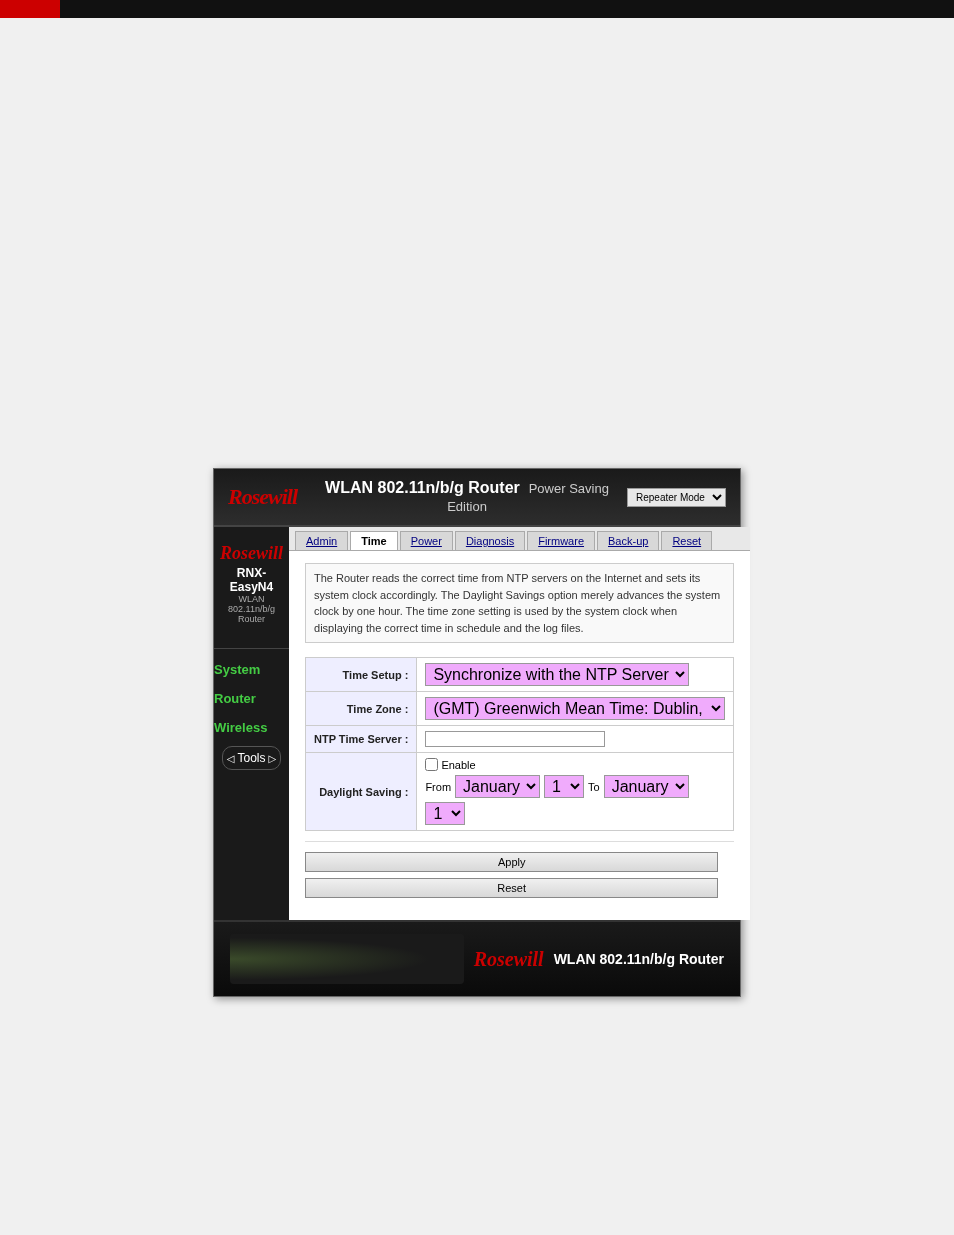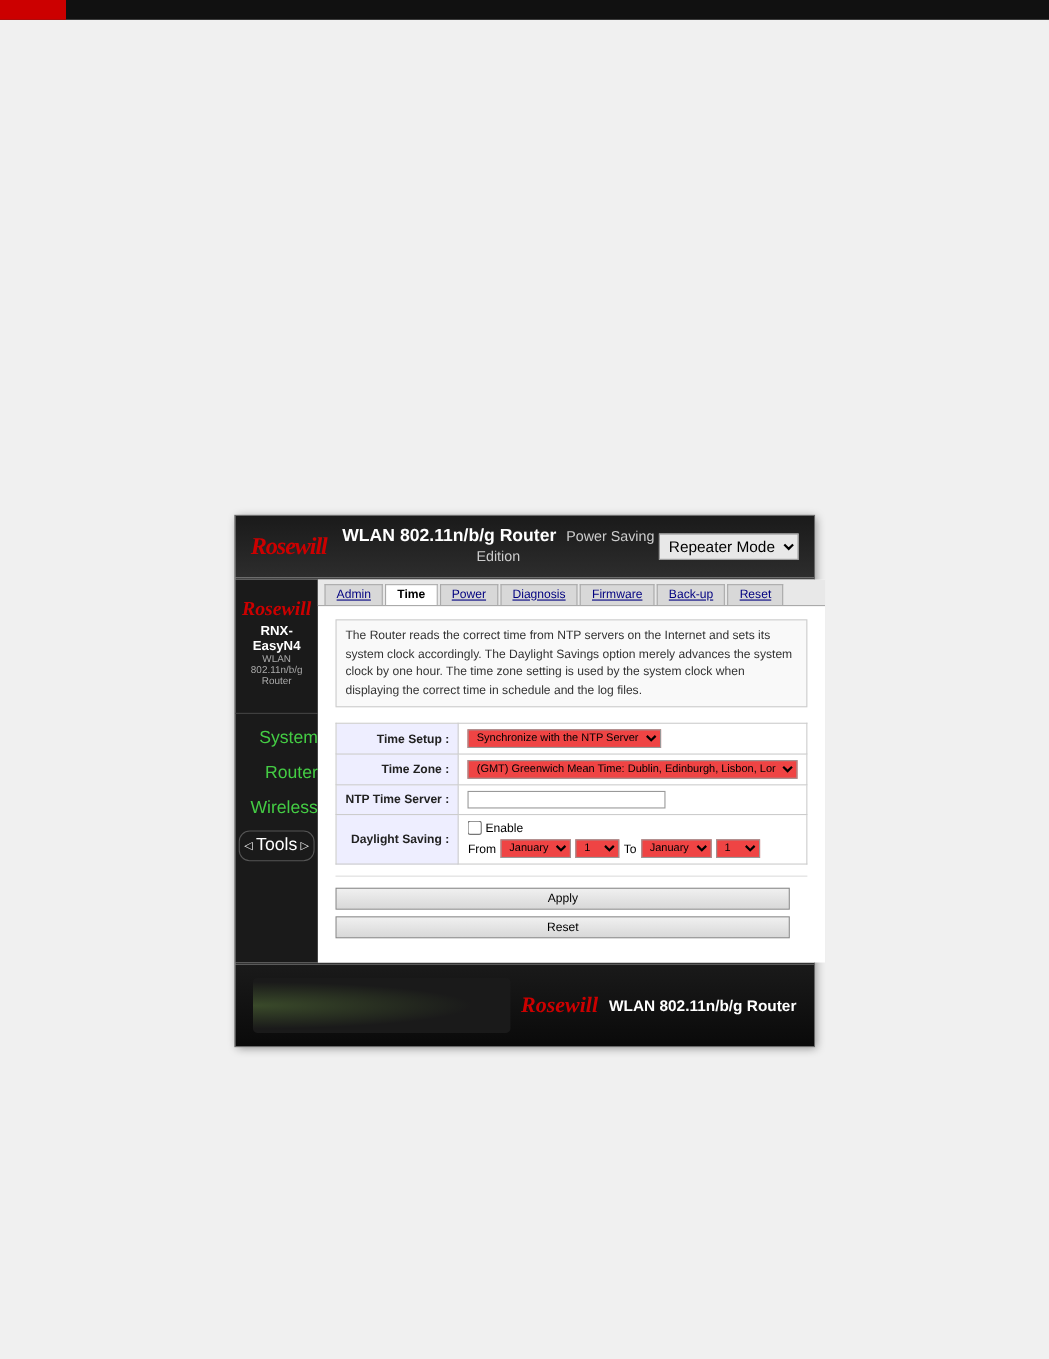--- a/index.html
+++ b/index.html
@@ -76,21 +76,21 @@
       font-size: 16px;
       font-weight: bold;
       color: #fff;
     }
 
     .mode-select-wrapper {
       display: flex;
       align-items: center;
     }
     .mode-select {
-      font-size: 14px;
+      font-size: 10px;
       padding: 2px 4px;
       background: #e8e8e8;
       border: 1px solid #999;
       cursor: pointer;
     }
 
     
     .router-body {
       display: flex;
       min-height: 300px;
@@ -130,37 +130,37 @@
 
     .sidebar-divider {
       width: 100%;
       height: 1px;
       background: #444;
       margin: 6px 0;
     }
 
     .sidebar-nav-item {
       width: 100%;
-      text-align: right;
+      text-align: left;
       padding: 7px 0;
       cursor: pointer;
-      font-size: 16px;
-      font-weight: normal;
+      font-size: 13px;
+      font-weight: bold;
     }
     .sidebar-nav-item.green { color: #44cc44; }
 
     .sidebar-tools-btn {
       display: flex;
       align-items: center;
       justify-content: center;
       border: 1px solid #555;
       border-radius: 10px;
       padding: 4px 4px;
       color: #fff;
-      font-size: 16px;
+      font-size: 12px;
       cursor: pointer;
       margin-top: 4px;
     }
     .sidebar-tools-btn::before { content: '◁'; margin-right: 3px; font-size: 10px; }
     .sidebar-tools-btn::after { content: '▷'; margin-left: 3px; font-size: 10px; }
 
     
     .main-content {
       flex: 1;
       background: #fff;
@@ -227,24 +227,24 @@
       border: 1px solid #ccc;
       text-align: right;
       white-space: nowrap;
     }
     .form-table tr td:last-child {
       border: 1px solid #ccc;
       background: #fff;
     }
 
     .form-select {
-      font-size: 10px;
+      font-size: 16px;
       padding: 1px 3px;
       border: 1px solid #999;
-      background: #ef4444;
+      background: #f0abfc;
       cursor: pointer;
     }
 
     .form-input {
       font-size: 11px;
       padding: 1px 4px;
       border: 1px solid #999;
       width: 180px;
     }
 

